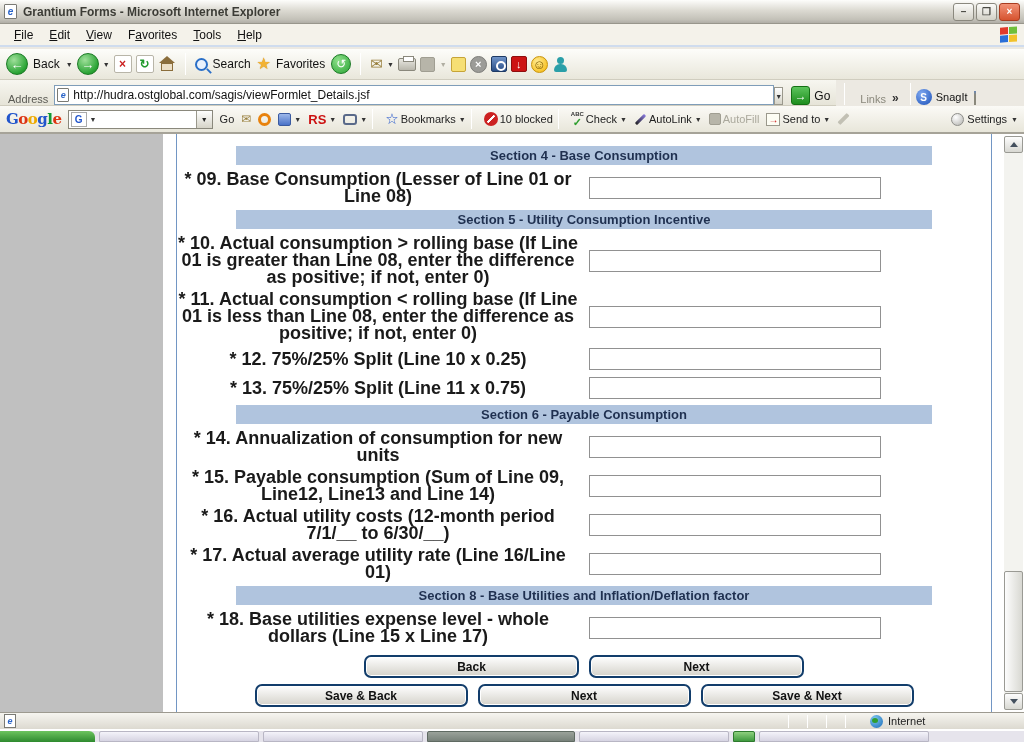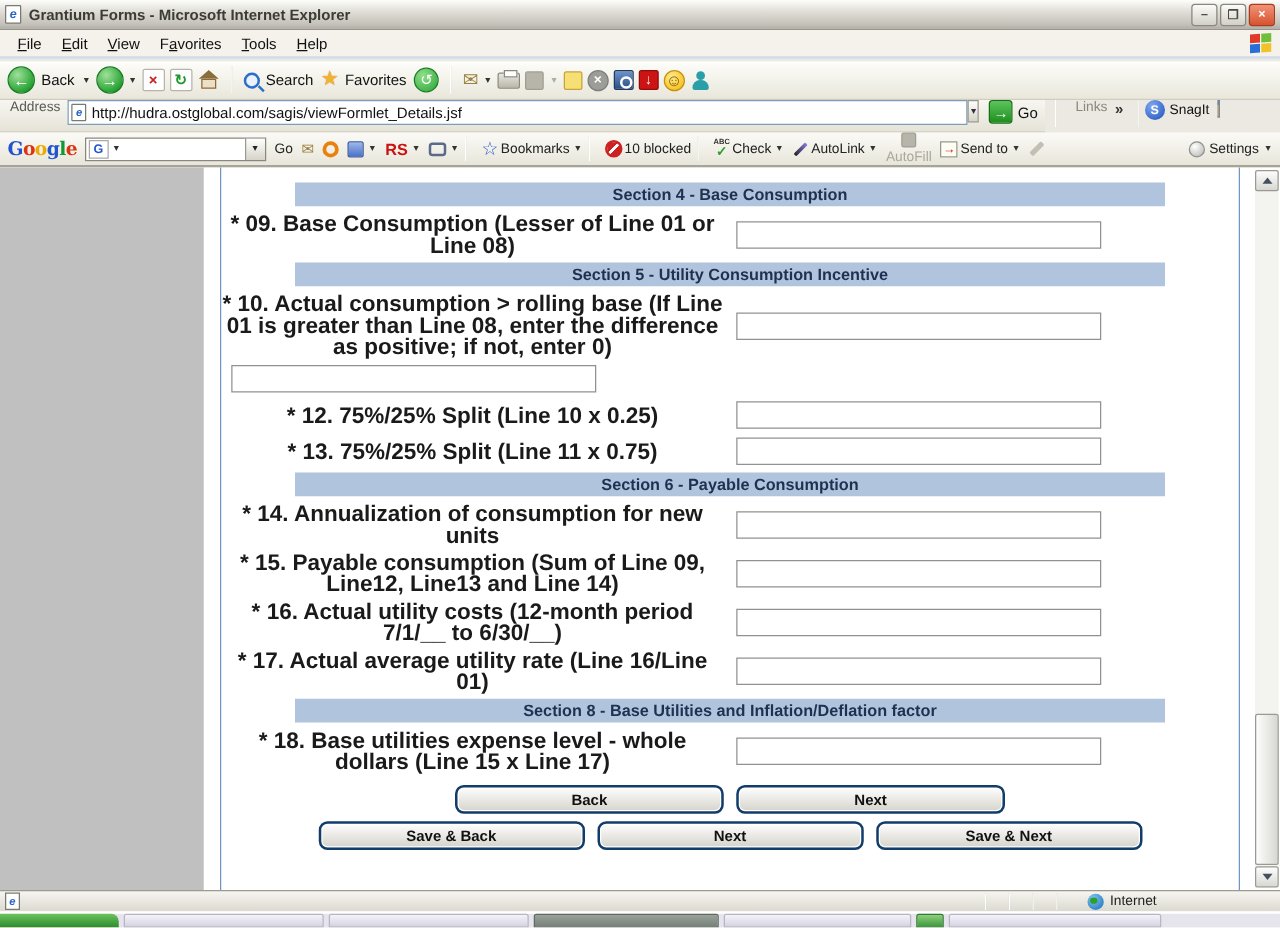--- a/index.html
+++ b/index.html
@@ -57,21 +57,21 @@
   .research::after { content:""; position:absolute; left:4px; top:4px; width:6px; height:6px; border:2px solid #fff; border-radius:50%; }
   .reddl { width:16px; height:16px; background:#cc1414; border:1px solid #8e0e0e; border-radius:2px; color:#fff; font-size:11px; font-weight:bold; display:flex; align-items:center; justify-content:center; }
   .smiley { width:17px; height:17px; border-radius:50%; background:radial-gradient(circle at 35% 30%,#ffe98c,#f5b70a); border:1px solid #c89208; color:#7a5800; font-size:13px; display:flex; align-items:center; justify-content:center; }
   .person { position:relative; width:17px; height:17px; }
   .person::before { content:""; position:absolute; left:5px; top:1px; width:7px; height:7px; border-radius:50%; background:#2a9fa8; }
   .person::after { content:""; position:absolute; left:2px; top:8px; width:13px; height:8px; border-radius:6px 6px 2px 2px; background:#2a9fa8; }
 
   
   .addressbar { position:absolute; top:80px; left:0; width:836px; height:26px;
     background:linear-gradient(to bottom,#f7f6f0,#e6e4d8); border-bottom:1px solid #d0cdbf;
-    display:flex; align-items:flex-start; padding:0 4px; }
+    display:flex; align-items:flex-end; padding:0 4px; }
   .addr-label { font-size:11px; color:#5a5a54; margin:0 6px 0 4px; }
   .addr-field { flex:0 0 720px; height:20px; background:#fff; border:1px solid #7f9db9; display:flex; align-items:center; padding:0 2px; }
   .addr-field .page-icon { width:12px; height:14px; font-size:9px; }
   .addr-url { font-size:12px; color:#111; margin-left:4px; flex:1; white-space:nowrap; overflow:hidden; }
   .addr-drop { width:17px; height:18px; background:linear-gradient(#fefefe,#d6d4c8); border:1px solid #9a988c; display:flex; align-items:center; justify-content:center; font-size:7px; color:#333; }
   .go-btn { display:flex; align-items:center; gap:4px; margin-left:8px; }
   .go-sq { width:19px; height:19px; border-radius:3px; background:linear-gradient(#5cc45c,#1e8e1e); border:1px solid #147014; color:#fff; font-size:12px; font-weight:bold; display:flex; align-items:center; justify-content:center; }
   .go-text { font-size:12px; color:#111; }
   .links { font-size:11px; color:#8a887c; margin-left:10px; }
   .chev { font-size:12px; font-weight:bold; color:#333; margin:0 6px; }
@@ -93,21 +93,21 @@
   .swirl { width:13px; height:13px; border:3px solid #e8820d; border-radius:50%; }
   .giftbox { width:13px; height:13px; background:linear-gradient(#9db8ea,#4a72c8); border:1px solid #3a5aa0; border-radius:2px; }
   .rs-text { color:#cc1111; font-weight:bold; font-size:13px; }
   .chaticon { width:14px; height:11px; border:2px solid #5a6a8a; border-radius:3px; }
   .staro { color:#2255cc; font-size:15px; }
   .blockicon { width:14px; height:14px; border-radius:50%; background:linear-gradient(135deg,#cc2222 42%,#fff 42%,#fff 58%,#cc2222 58%); border:2px solid #cc2222; }
   .abc { display:flex; flex-direction:column; align-items:center; line-height:1; }
   .abc .abc-t { font-size:6px; font-weight:bold; color:#333; }
   .abc .abc-c { font-size:11px; font-weight:bold; color:#2f9e2f; }
   .wand { width:13px; height:3px; background:linear-gradient(90deg,#222,#8a7adf); transform:rotate(-45deg); border-radius:1px; }
-  .grayed { color:#aaa89c;flex-direction:column; }
+  .grayed { color:#aaa89c; }
   .sendicon { width:14px; height:13px; background:#fdfdf4; border:1px solid #9a988c; color:#cc1111; font-weight:bold; font-size:10px; display:flex; align-items:center; justify-content:center; }
   .pen { width:13px; height:4px; background:#c2c0b4; transform:rotate(-45deg); border-radius:1px; }
   .sphere { width:13px; height:13px; border-radius:50%; background:radial-gradient(circle at 35% 30%,#fff,#b2b2ae); border:1px solid #8e8e8a; }
   .gsep { width:1px; height:20px; background:#c9c6b8; border-right:1px solid #fff; margin:0 5px; }
   .settings-right { margin-left:auto; display:flex; align-items:center; gap:3px; }
 
   
   .content { position:absolute; top:134px; left:0; width:1024px; height:578px; background:#fff; }
   .left-frame { position:absolute; left:0; top:0; width:163px; height:578px; background:#c0c0c0; }
   .frame-border-left { position:absolute; left:176px; top:0; width:1px; height:578px; background:#7296c4; }
@@ -347,20 +347,21 @@
         <div class="field-row">
           <div class="field-label">* 09. Base Consumption (Lesser of Line 01 or Line 08)</div>
           <div class="field-input-wrap"><input class="field-input" style=""></div>
         </div>
         <div class="section-header" style="background: rgb(176, 196, 222); color: rgb(31, 48, 80);">Section 5 - Utility Consumption Incentive</div>
         <div class="field-row">
           <div class="field-label">* 10. Actual consumption &gt; rolling base (If Line 01 is greater than Line 08, enter the difference as positive; if not, enter 0)</div>
           <div class="field-input-wrap"><input class="field-input" style=""></div>
         </div>
         <div class="field-row">
+          <div class="field-label">* 11. Actual consumption &lt; rolling base (If Line 01 is less than Line 08, enter the difference as positive; if not, enter 0)</div>
           <div class="field-input-wrap"><input class="field-input" style=""></div>
         </div>
         <div class="field-row">
           <div class="field-label">* 12. 75%/25% Split (Line 10 x 0.25)</div>
           <div class="field-input-wrap"><input class="field-input" style=""></div>
         </div>
         <div class="field-row">
           <div class="field-label">* 13. 75%/25% Split (Line 11 x 0.75)</div>
           <div class="field-input-wrap"><input class="field-input" style=""></div>
         </div>

